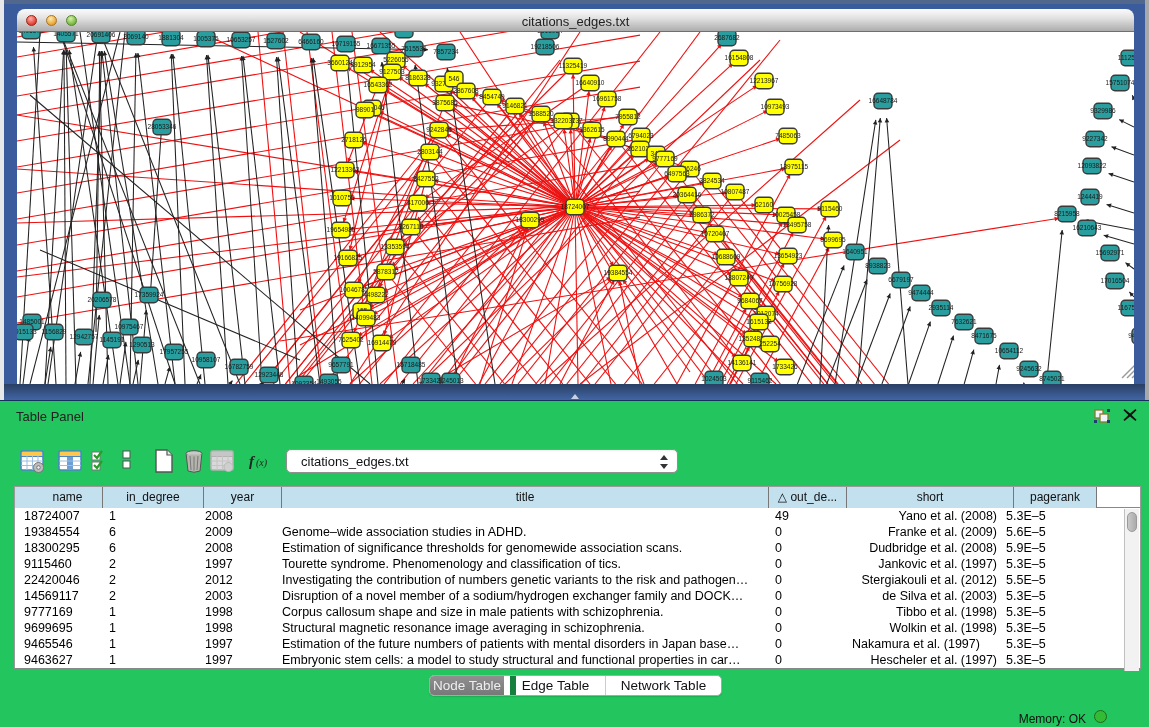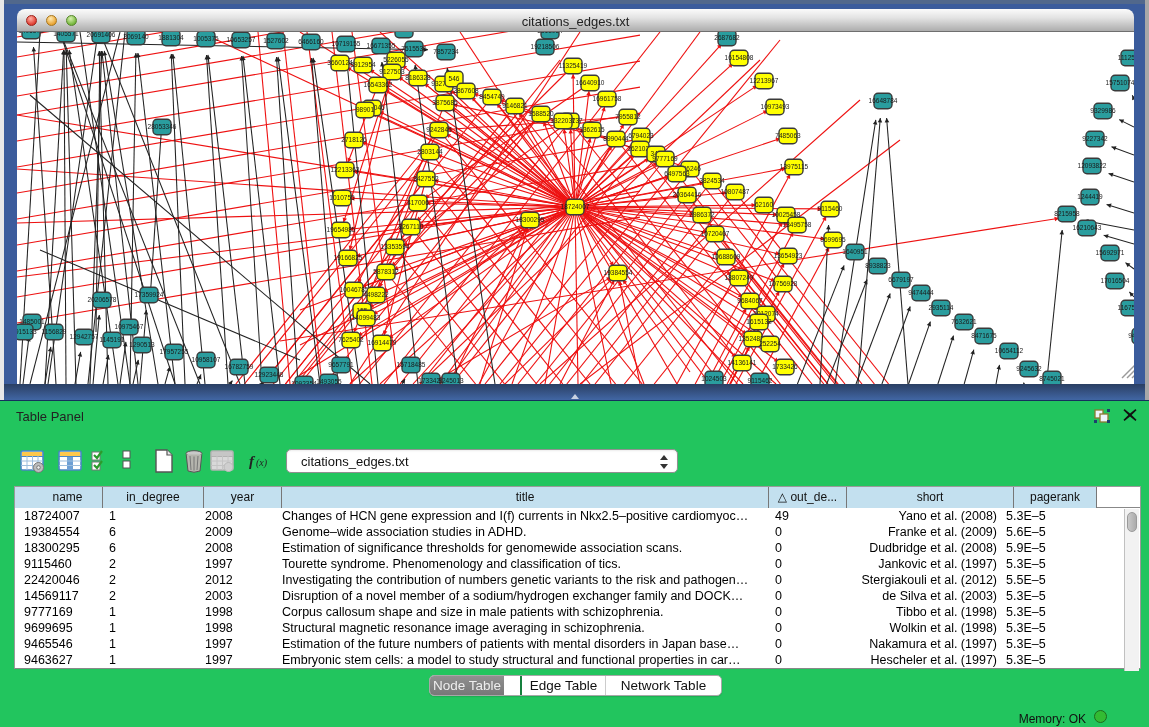--- a/index.html
+++ b/index.html
@@ -880,21 +880,20 @@
 <div class="th" style="left:189px;width:78px;">year</div>
 <div class="th" style="left:267px;width:487px;">title</div>
 <div class="th" style="left:754px;width:78px;">△ out_de...</div>
 <div class="th" style="left:832px;width:167px;">short</div>
 <div class="th" style="left:999px;width:83px;">pagerank</div>
 </div>
 <div class="row" style="top:22px">
 <span class="c" style="left:9px">18724007</span>
 <span class="c" style="left:94px">1</span>
 <span class="c" style="left:190px">2008</span>
-<span class="c" style="left:267px">Changes of HCN gene expression and I(f) currents in Nkx2.5–positive cardiomyoc…</span>
 <span class="c" style="left:760px">49</span>
 <span class="c" style="left:820px;width:162px;text-align:right">Yano et al. (2008)</span>
 <span class="c" style="left:991px">5.3E–5</span>
 </div>
 <div class="row" style="top:38px">
 <span class="c" style="left:9px">19384554</span>
 <span class="c" style="left:94px">6</span>
 <span class="c" style="left:190px">2009</span>
 <span class="c" style="left:267px">Genome–wide association studies in ADHD.</span>
 <span class="c" style="left:760px">0</span>
@@ -954,38 +953,38 @@
 <span class="c" style="left:760px">0</span>
 <span class="c" style="left:820px;width:162px;text-align:right">Wolkin et al. (1998)</span>
 <span class="c" style="left:991px">5.3E–5</span>
 </div>
 <div class="row" style="top:150px">
 <span class="c" style="left:9px">9465546</span>
 <span class="c" style="left:94px">1</span>
 <span class="c" style="left:190px">1997</span>
 <span class="c" style="left:267px">Estimation of the future numbers of patients with mental disorders in Japan base…</span>
 <span class="c" style="left:760px">0</span>
-<span class="c" style="left:820px;width:162px;text-align:right">Nakamura et al. (1997)</span>
+<span class="c" style="left:820px;width:162px;text-align:center">Nakamura et al. (1997)</span>
 <span class="c" style="left:991px">5.3E–5</span>
 </div>
 <div class="row" style="top:166px">
 <span class="c" style="left:9px">9463627</span>
 <span class="c" style="left:94px">1</span>
 <span class="c" style="left:190px">1997</span>
 <span class="c" style="left:267px">Embryonic stem cells: a model to study structural and functional properties in car…</span>
 <span class="c" style="left:760px">0</span>
 <span class="c" style="left:820px;width:162px;text-align:right">Hescheler et al. (1997)</span>
 <span class="c" style="left:991px">5.3E–5</span>
 </div>
 <div id="scrollv">
         <div class="thumb"></div>
       </div>
 </div>
 <div id="tabs">
 <div class="seg sel" style="left:0px;width:74px;">Node Table</div>
-<div class="seg" style="left:90px;width:85px;border-left:2px solid #15803d">Edge Table</div>
+<div class="seg" style="left:80px;width:85px;border-left:6px solid #15803d">Edge Table</div>
 <div class="seg" style="left:175px;width:116px;border-left:1px solid #cccccc">Network Table</div>
 </div>
 <div id="status">
       <span class="mem">Memory: OK</span>
       <div class="dot"></div>
     </div>
 
 </div>
 </body></html>

